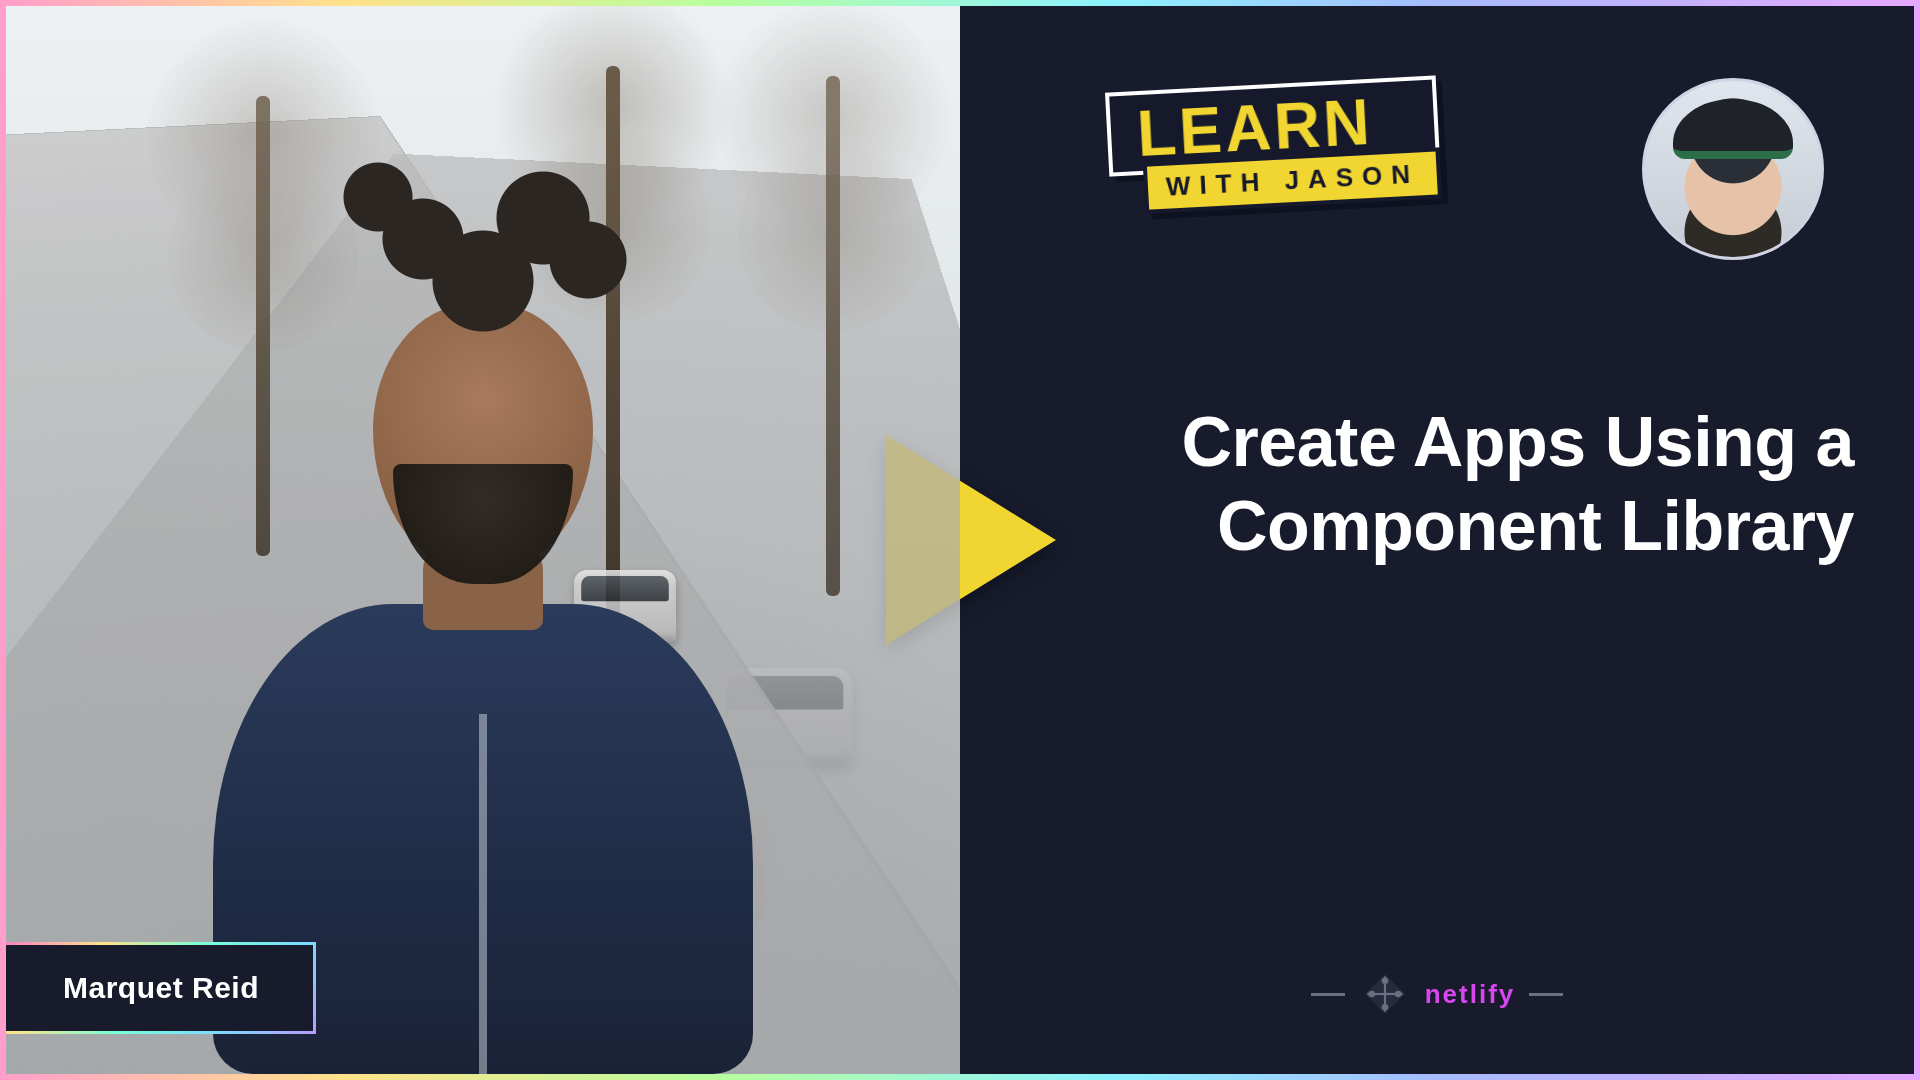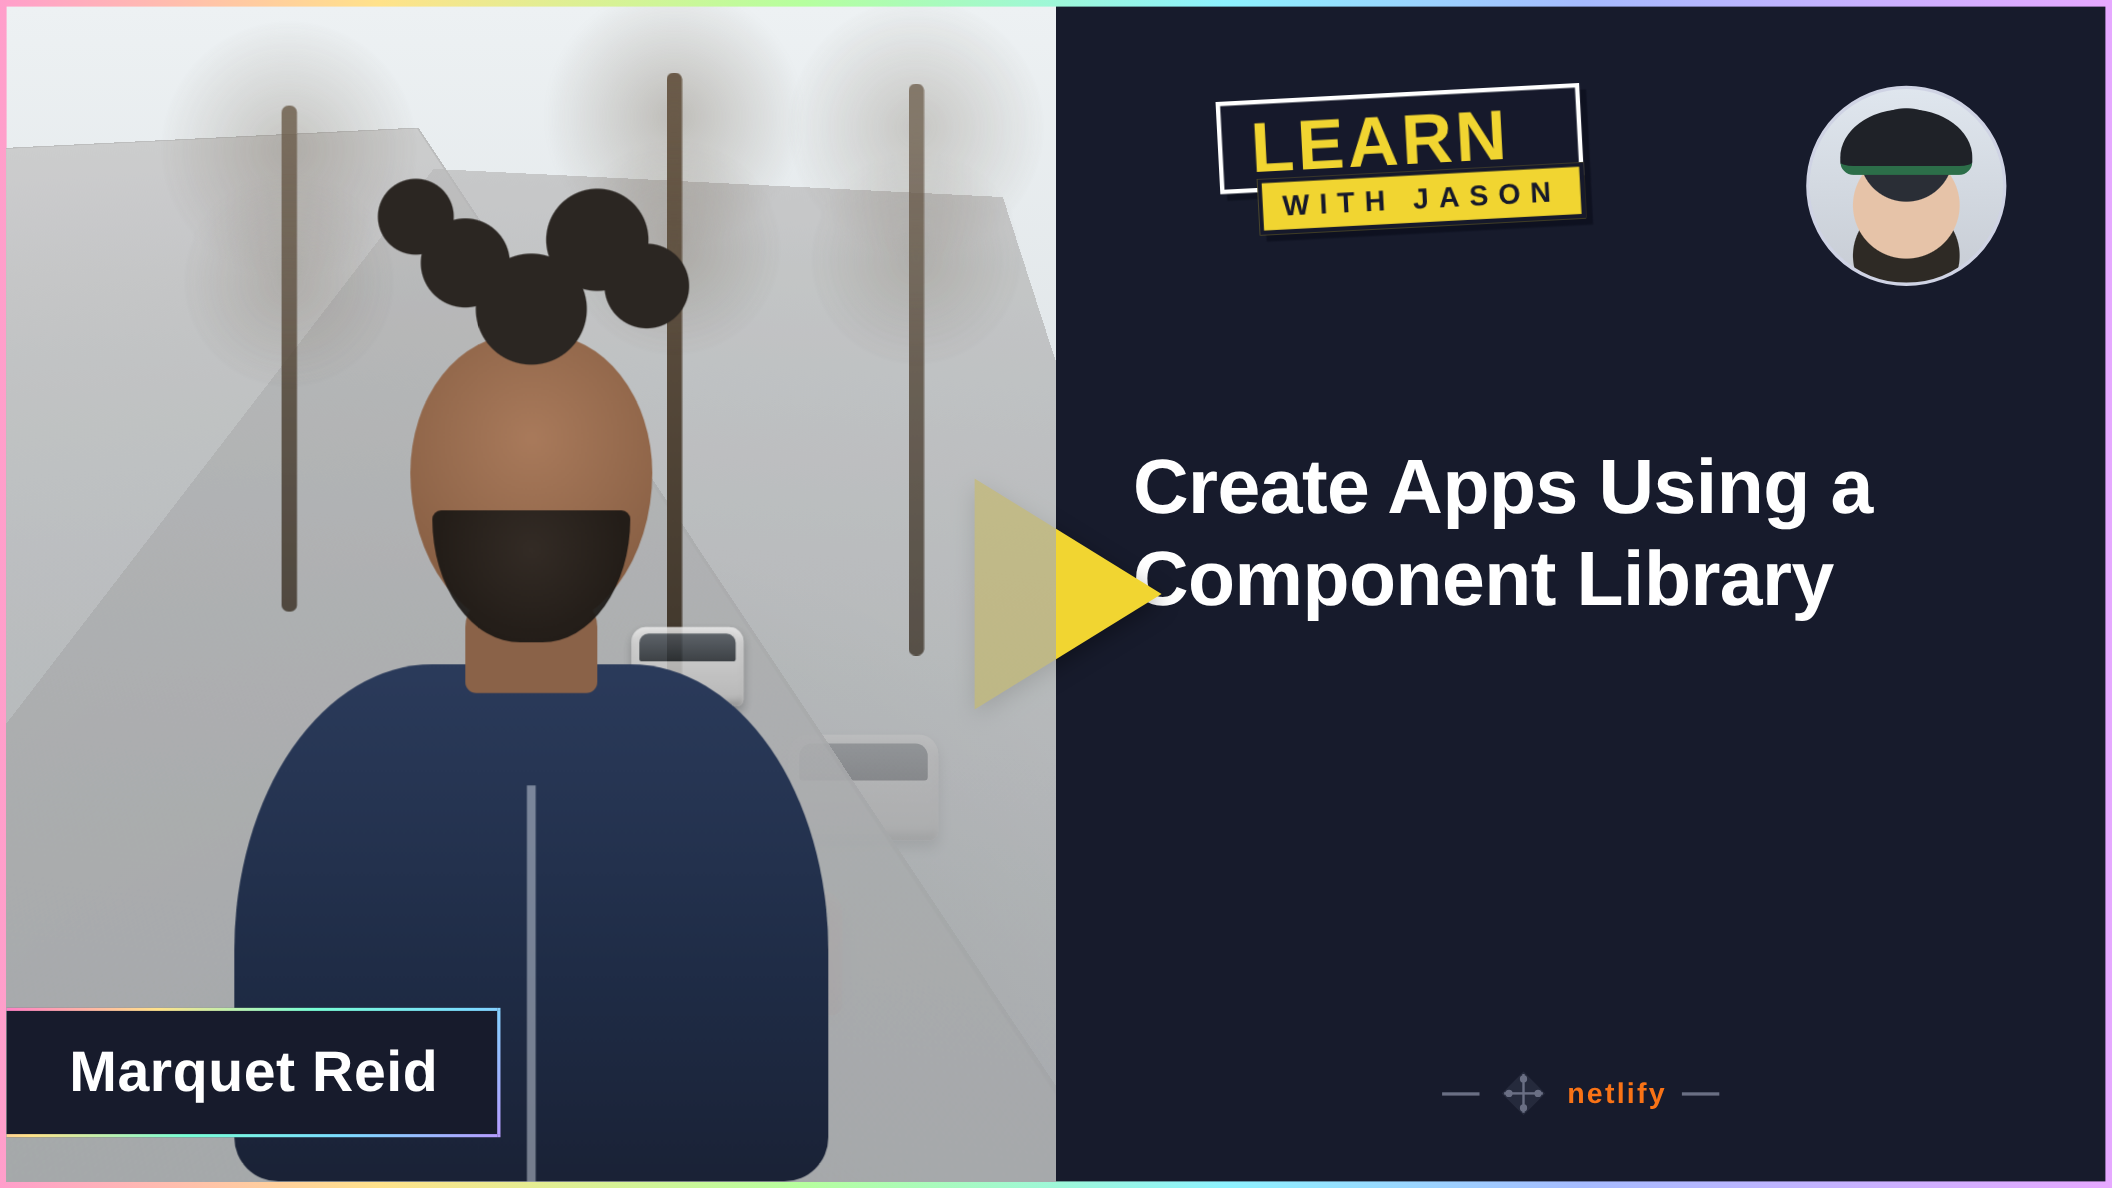--- a/index.html
+++ b/index.html
@@ -163,21 +163,21 @@
     position: absolute;
     left: -6px;
     bottom: 40px;
     padding: 26px 54px 26px 60px;
     background: #171b2c;
     border: 3px solid;
     border-image: linear-gradient(135deg, #ff7ec7, #ffe28a, #78ffd6, #7bdcff, #b69cff) 1;
   }
   .name-tag span {
     color: #fff;
-    font-size: 52px;
+    font-size: 30px;
     font-weight: 700;
     letter-spacing: .5px;
   }
 
   
   .right-panel {
     position: relative;
     width: 50%;
     height: 100%;
     background: #171b2c;
@@ -243,38 +243,38 @@
     background: #1f2228;
     border-bottom: 8px solid #2c6e49;
   }
 
   
   .episode-title {
     position: absolute;
     top: 394px;
     left: 70px;
     right: 60px;
-    text-align: left;
+    text-align: right;
     color: #fff;
     font-size: 70px;
     line-height: 1.2;
     font-weight: 800;
     letter-spacing: -.5px;
   }
 
   
   .sponsors {
     position: absolute;
     left: 0; right: 0;
     bottom: 58px;
     display: flex;
     align-items: center;
     justify-content: center;
     gap: 52px;
-    color: #f97316;
+    color: #d946ef;
   }
   .sponsor {
     display: flex;
     align-items: center;
     gap: 14px;
     font-size: 26px;
     letter-spacing: 2px;
   }
   .sponsor svg { width: 40px; height: 40px; }
   .sponsor.netlify span { font-weight: 600; text-transform: lowercase; }

